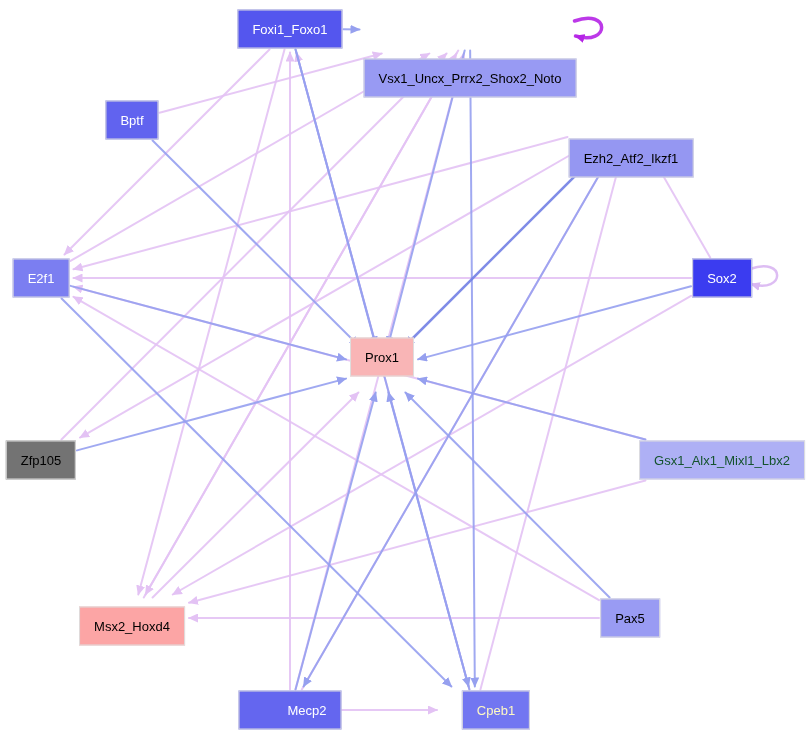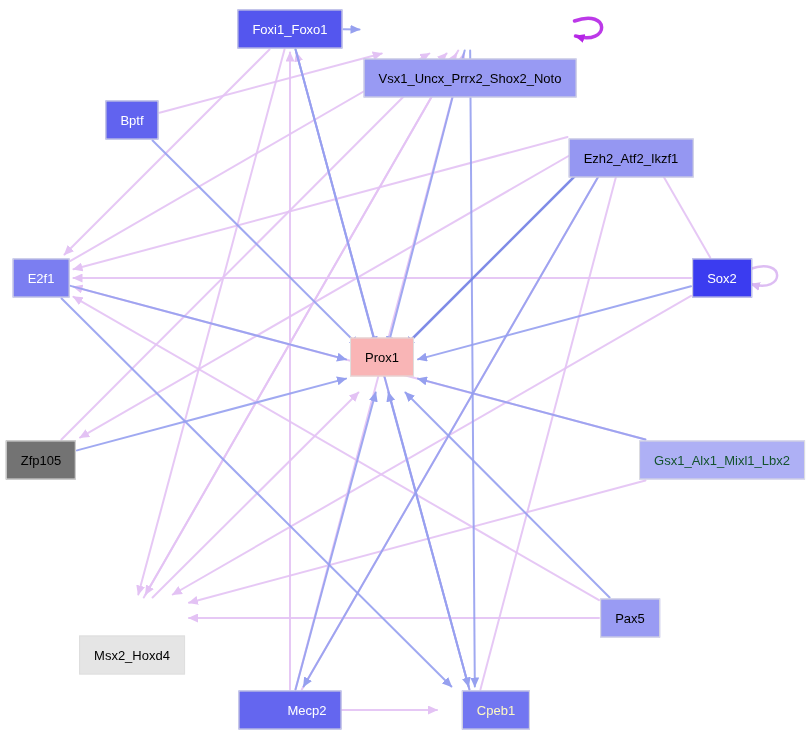--- a/index.html
+++ b/index.html
@@ -83,17 +83,17 @@
 
   <div class="node" style="left: 290px; top: 29px; background: rgb(84, 86, 238); color: rgb(255, 255, 255);">Foxi1_Foxo1</div>
   <div class="node" style="left: 470px; top: 30px; background: rgb(152, 154, 243); color: rgb(0, 0, 0); margin-top: 48px;">Vsx1_Uncx_Prrx2_Shox2_Noto</div>
   <div class="node" style="left: 132px; top: 120px; background: rgb(97, 99, 239); color: rgb(255, 255, 255);">Bptf</div>
   <div class="node" style="left: 631px; top: 120px; background: rgb(149, 151, 242); color: rgb(0, 0, 0); margin-top: 38px;">Ezh2_Atf2_Ikzf1</div>
   <div class="node" style="left: 41px; top: 278px; background: rgb(123, 126, 241); color: rgb(255, 255, 255);">E2f1</div>
   <div class="node" style="left: 722px; top: 278px; background: rgb(59, 60, 240); color: rgb(255, 255, 255);">Sox2</div>
   <div class="node" style="left: 382px; top: 357px; background: rgb(249, 181, 182); color: rgb(0, 0, 0);">Prox1</div>
   <div class="node" style="left: 41px; top: 460px; background: #737373; color: rgb(0, 0, 0);">Zfp105</div>
   <div class="node" style="left: 722px; top: 460px; background: rgb(174, 176, 245); color: #14532d;">Gsx1_Alx1_Mixl1_Lbx2</div>
-  <div class="node" style="left: 132px; top: 655px; background: #e5e5e5; color: rgb(0, 0, 0);">Msx2_Hoxd4</div>
+  <div class="node" style="left: 132px; top: 626px; background: #fca5a5; color: rgb(0, 0, 0);">Msx2_Hoxd4</div>
   <div class="node" style="left: 630px; top: 618px; background: rgb(153, 155, 243); color: rgb(0, 0, 0);">Pax5</div>
   <div class="node" style="left: 290px; top: 710px; background: rgb(100, 102, 239); color: rgb(255, 255, 255); padding-left: 48px;">Mecp2</div>
   <div class="node" style="left: 496px; top: 710px; background: rgb(114, 118, 241); color: #fef9c3;">Cpeb1</div>
 </div>
 
 </body></html>

